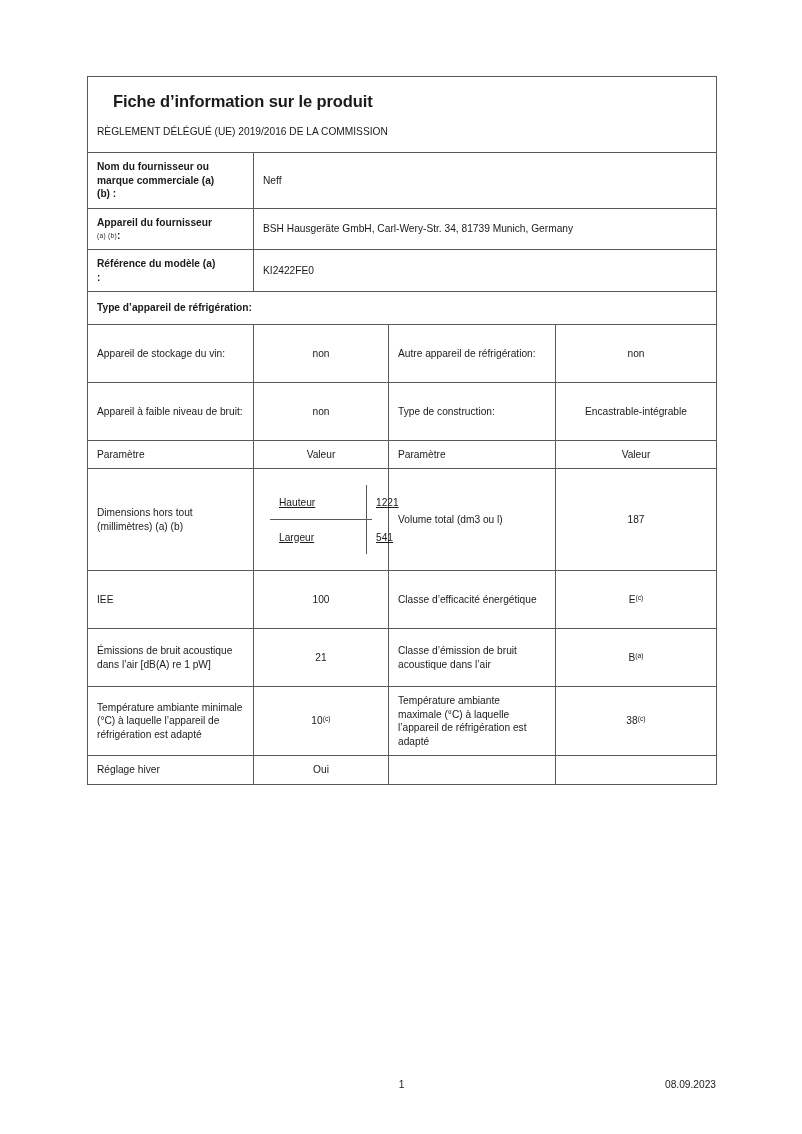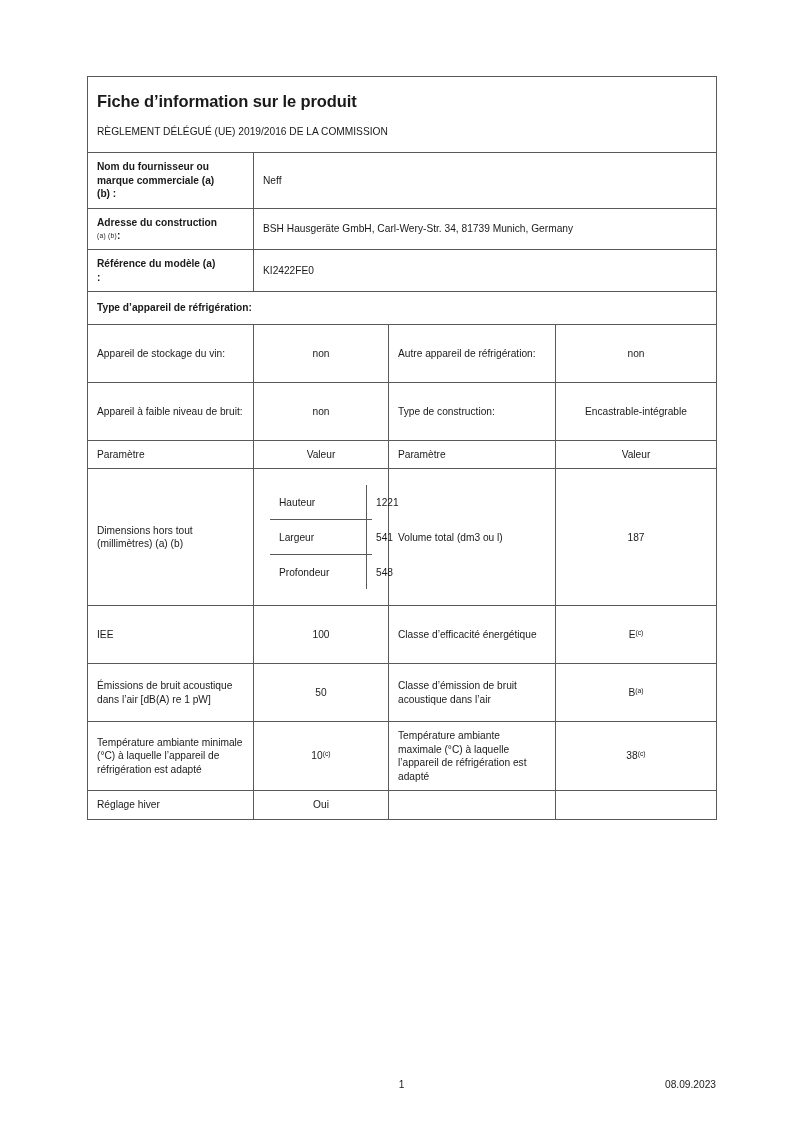--- a/index.html
+++ b/index.html
@@ -43,21 +43,21 @@
   col.c4 { width: 161px; }
 
   .title-cell {
     padding: 14px 9px 6px 9px !important;
     border-bottom: none !important;
   }
   .doc-title {
     font-size: 16.5px;
     font-weight: bold;
     letter-spacing: -0.1px;
-    margin: 0 0 0 0;
+    margin: 0 0 0 16px;
   }
   .reg-cell {
     padding: 6px 9px 14px 9px !important;
     border-top: none !important;
     margin-top: 28px;
   }
   .reg-line {
     font-size: 10.2px;
   }
 
@@ -82,20 +82,21 @@
   }
 
   .ctr { text-align: center; }
 
   .tall { height: 58px; }
 
   
   td.nest {
     padding: 16px !important;
     border: none !important;
+    text-decoration: underline;
   }
   table.subdim {
     width: 100%;
     border-collapse: collapse;
     table-layout: fixed;
   }
   table.subdim td {
     border: 1px solid #58595b;
     font-size: 10.2px;
     padding: 7px 9px;
@@ -156,21 +157,21 @@
         <td>
           <span class="lbl">Nom du fournisseur ou</span><br>
           <span class="lbl">marque commerciale (a)</span><br>
           <span class="lbl">(b) :</span>
         </td>
         <td colspan="3">Neff</td>
       </tr>
 
       <tr>
         <td>
-          <span class="lbl">Adresse du construction</span><br>
+          <span class="lbl">Appareil du fournisseur</span><br>
           <span class="sup-small">(a)  (b)</span><span class="lbl">:</span>
         </td>
         <td colspan="3">BSH Hausgeräte GmbH, Carl-Wery-Str. 34, 81739 Munich, Germany</td>
       </tr>
 
       <tr>
         <td>
           <span class="lbl">Référence du modèle (a)</span><br>
           <span class="lbl">:</span>
         </td>
@@ -209,41 +210,37 @@
           <table class="subdim">
             <tbody>
               <tr>
                 <td class="k">Hauteur</td>
                 <td class="v">1221</td>
               </tr>
               <tr>
                 <td class="k">Largeur</td>
                 <td class="v">541</td>
               </tr>
-              <tr>
-                <td class="k">Profondeur</td>
-                <td class="v">548</td>
-              </tr>
             </tbody>
           </table>
         </td>
         <td>Volume total (dm3 ou l)</td>
         <td class="ctr">187</td>
       </tr>
 
       <tr class="tall">
         <td>IEE</td>
         <td class="ctr">100</td>
         <td>Classe d’efficacité énergétique</td>
         <td class="ctr"><span>E</span><span class="sup">(c)</span></td>
       </tr>
 
       <tr class="tall">
         <td>Émissions de bruit acoustique dans l’air [dB(A) re 1 pW]</td>
-        <td class="ctr">50</td>
+        <td class="ctr">21</td>
         <td>Classe d’émission de bruit acoustique dans l’air</td>
         <td class="ctr"><span>B</span><span class="sup">(a)</span></td>
       </tr>
 
 
       <tr>
         <td>Température ambiante minimale (°C) à laquelle l’appareil de réfrigération est adapté</td>
         <td class="ctr"><span>10</span><span class="sup">(c)</span></td>
         <td>Température ambiante maximale (°C) à laquelle l’appareil de réfrigération est adapté</td>
         <td class="ctr"><span>38</span><span class="sup">(c)</span></td>

